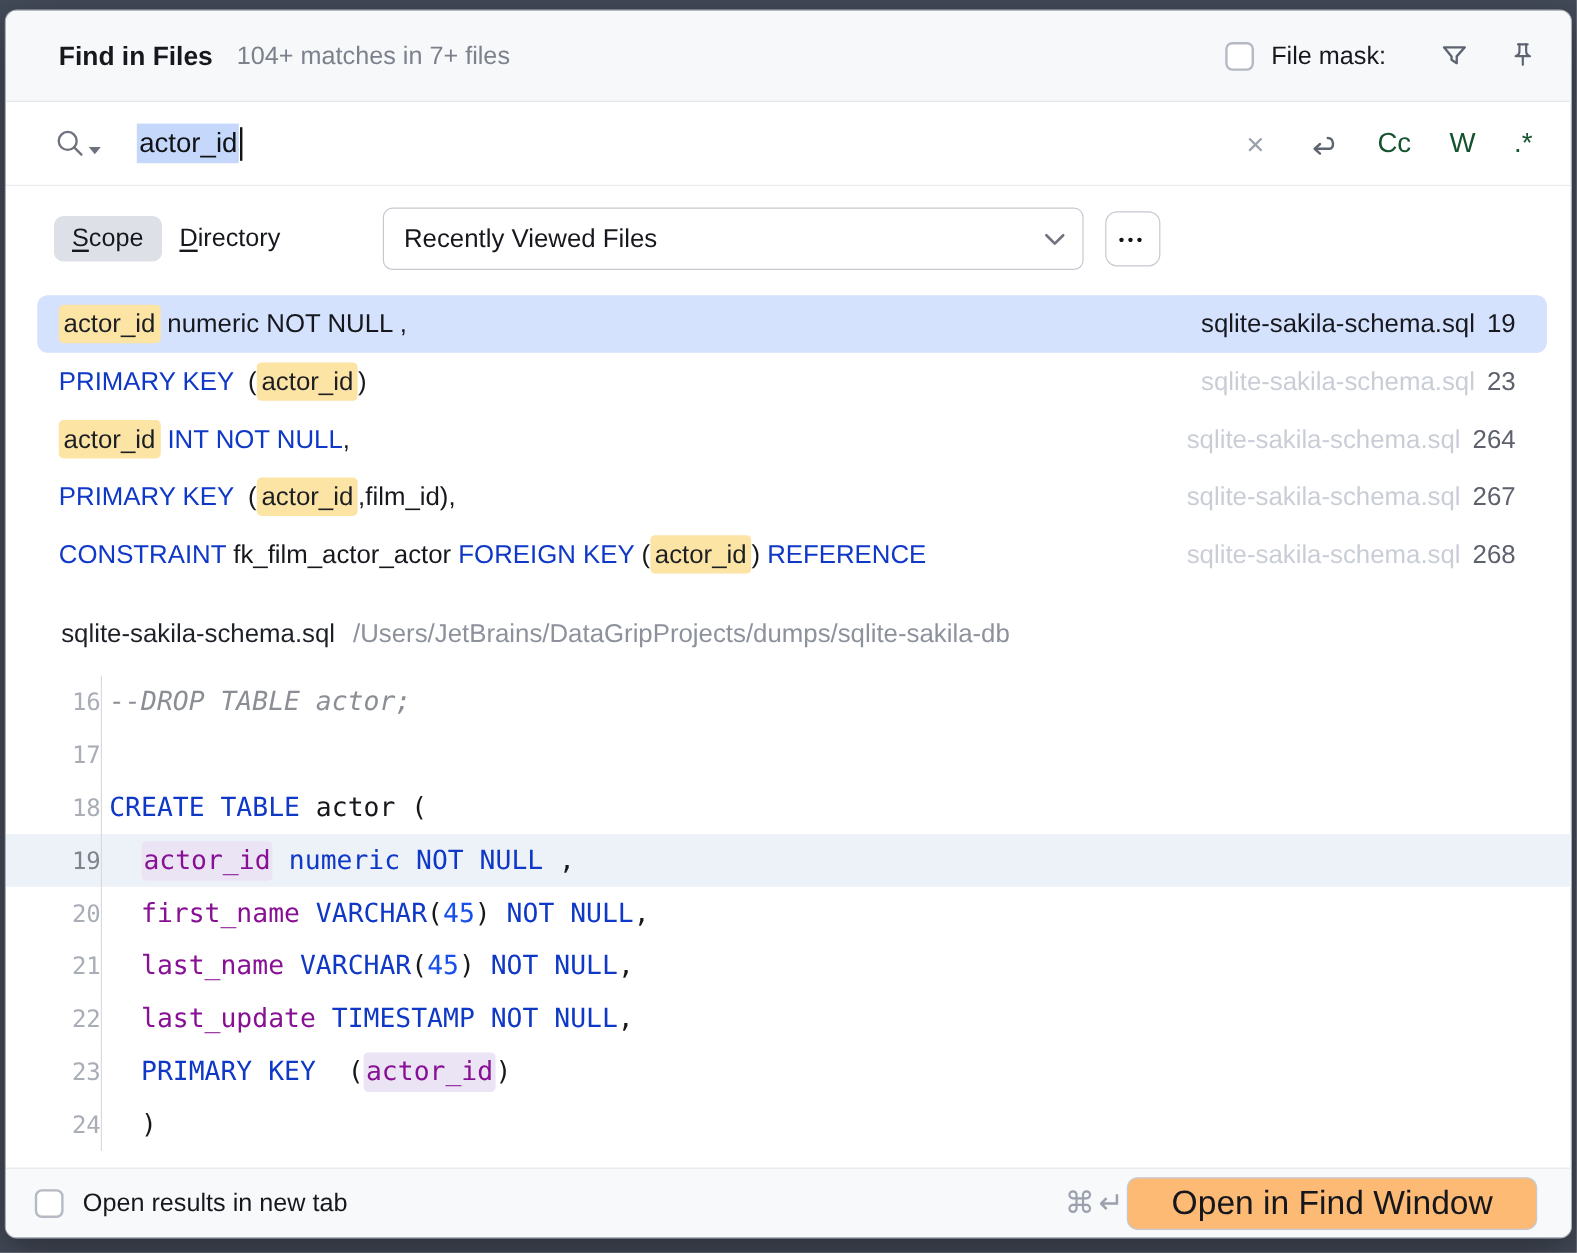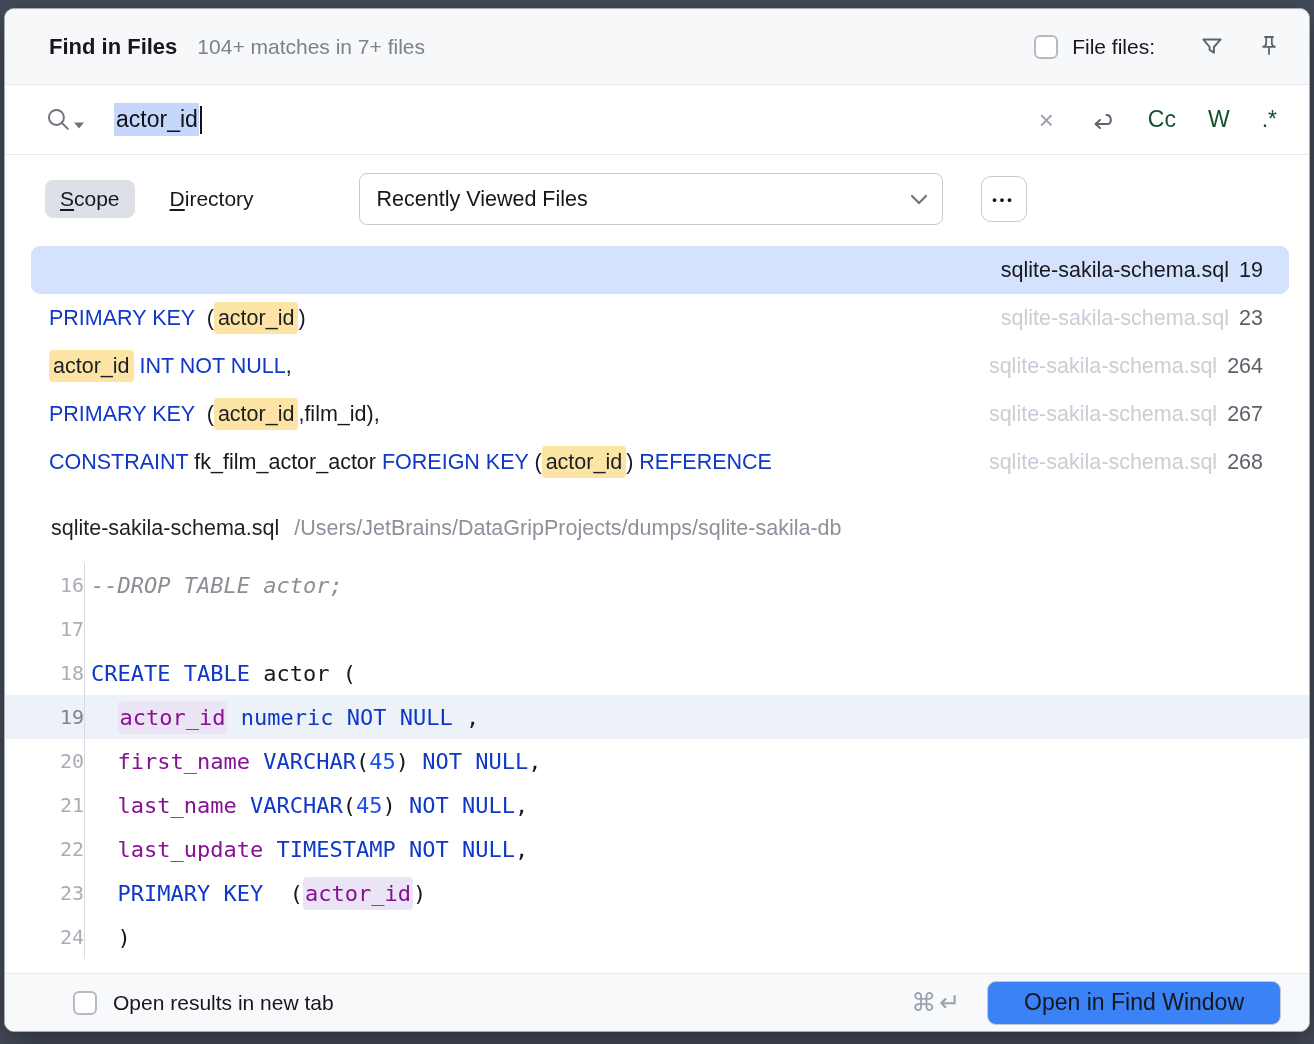--- a/index.html
+++ b/index.html
@@ -44,21 +44,21 @@
     display:flex; align-items:center; padding:0 32px 0 40px;
   }
   .search-glyph { display:flex; align-items:flex-end; gap:2px; cursor:pointer; }
   .search-query { margin-left:30px; font-size:23px; color:#101216; display:flex; align-items:center; }
   .sel-text { background:#c5d8fb; padding:3px 1px 3px 2px; white-space:pre; }
   .caret { width:2px; height:28px; background:#101216; margin-left:1px; }
   .search-ops { display:flex; align-items:center; gap:32px; }
   .op { font-size:23px; color:#14532d; cursor:pointer; user-select:none; }
   .op-clear { font-size:26px; color:#9aa0ac; line-height:1; }
   
-  .scope-row { height:88px; display:flex; align-items:center; padding:0 40px;gap:20px; }
+  .scope-row { height:88px; display:flex; align-items:center; padding:0 40px; }
   .seg { font-size:21px; color:#16181d; padding:7px 15px; border-radius:8px; cursor:pointer; }
   .seg.active { background:#dde0e6; }
   .seg u { text-underline-offset:3px; }
   .scope-combo {
     margin-left:70px; width:584px; height:52px; border:1px solid #c6c9d1; border-radius:8px;
     background:#fff; display:flex; align-items:center; padding:0 14px 0 17px;
     font-size:21.5px; color:#15171c; cursor:pointer;
   }
   .more-btn {
     margin-left:18px; width:46px; height:46px; border:1px solid #c6c9d1; border-radius:10px;
@@ -103,42 +103,42 @@
   .code-row.current .gutter { color:#7f838e; }
   .code-text { display:flex; align-items:center; padding-left:6px; white-space:pre; }
   .t-comment { color:#8b8e94; font-style:italic; }
   .t-id { color:#871094; }
   .t-id-hl { color:#871094; background:#ebe4f5; border-radius:4px; padding:4px 2px; }
   .t-num { color:#1750eb; }
   
   .ftr {
     position:absolute; left:0; right:0; bottom:0; height:58px;
     background:#f8f9fb; border-top:1px solid #e7e8ec;
-    display:flex; align-items:center; padding:0 28px 0 68px;
+    display:flex; align-items:center; padding:0 28px 0 24px;
   }
   .ftr-label { font-size:21px; color:#16181d; margin-left:16px; }
   .shortcut { font-size:25px; color:#9ba1ad; letter-spacing:3px; }
   .find-btn {
-    margin-left:24px; height:44px; padding:0 36px; background:#3b82f6;
+    height:44px; padding:0 36px; background:#fdba74;
     border:1px solid #c6c9d1; border-radius:9px;
-    font-size:23px; color:#15171c; display:flex; align-items:center; cursor:pointer;
+    font-size:28px; color:#15171c; display:flex; align-items:center; cursor:pointer;
   }
   svg { display:block; }
 </style>
 </head>
 <body>
 
 <div class="dialog">
 
   <div class="hdr">
     <span class="hdr-title">Find in Files</span>
     <span class="hdr-summary">104+ matches in 7+ files</span>
     <span class="spacer"></span>
     <span class="cbx"></span>
-    <span class="mask-label">File files:</span>
+    <span class="mask-label">File mask:</span>
     <span class="tool-icon">
       <svg width="26" height="26" viewBox="0 0 24 24">
           <path d="M4 5h16l-6.2 7v5.2L9.8 14.6V12z" fill="none" stroke="#5d6370" stroke-width="1.8" stroke-linejoin="round"></path>
         </svg>
     </span>
     <span class="tool-icon">
       <svg width="24" height="26" viewBox="0 0 24 26">
           <g fill="none" stroke="#5d6370" stroke-width="1.8" stroke-linejoin="round" stroke-linecap="round">
             <path d="M8 3h8"></path>
             <path d="M9.2 3v6.2c0 1.8-1.4 3-3.2 3.6h12c-1.8-.6-3.2-1.8-3.2-3.6V3"></path>
@@ -189,20 +189,21 @@
         <svg width="18" height="11" viewBox="0 0 18 11">
             <polyline points="2,2 9,9 16,2" fill="none" stroke="#70747f" stroke-width="2.2" stroke-linecap="round" stroke-linejoin="round"></polyline>
           </svg>
       </span>
     </span>
     <span class="more-btn">•••</span>
   </div>
 
   <div class="results" id="results-list">
       <div class="result-row selected">
+        <span class="result-text"><span class="t-match">actor_id</span><span class="t-plain"> numeric NOT NULL ,</span></span>
         <span class="result-file">
           <span class="rf-name">sqlite-sakila-schema.sql</span>
           <span class="rf-line">19</span>
         </span>
       </div>
       <div class="result-row">
         <span class="result-text"><span class="t-kw">PRIMARY KEY</span><span class="t-plain">  (</span><span class="t-match">actor_id</span><span class="t-plain">)</span></span>
         <span class="result-file">
           <span class="rf-name">sqlite-sakila-schema.sql</span>
           <span class="rf-line">23</span>

